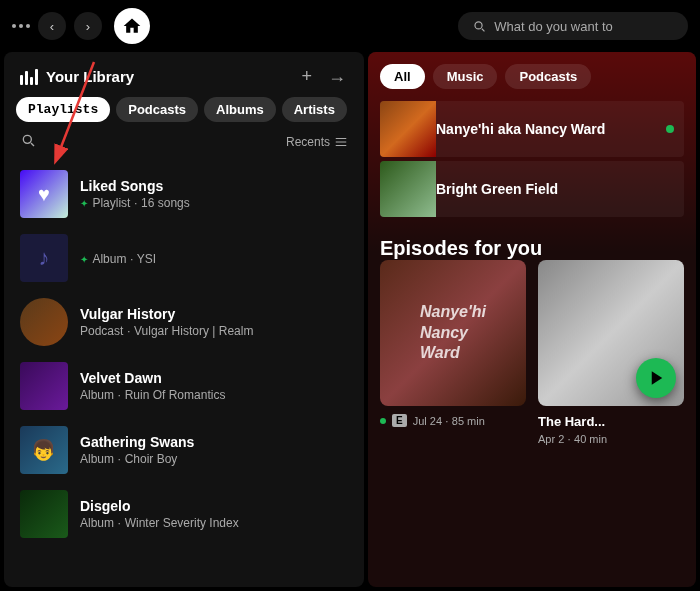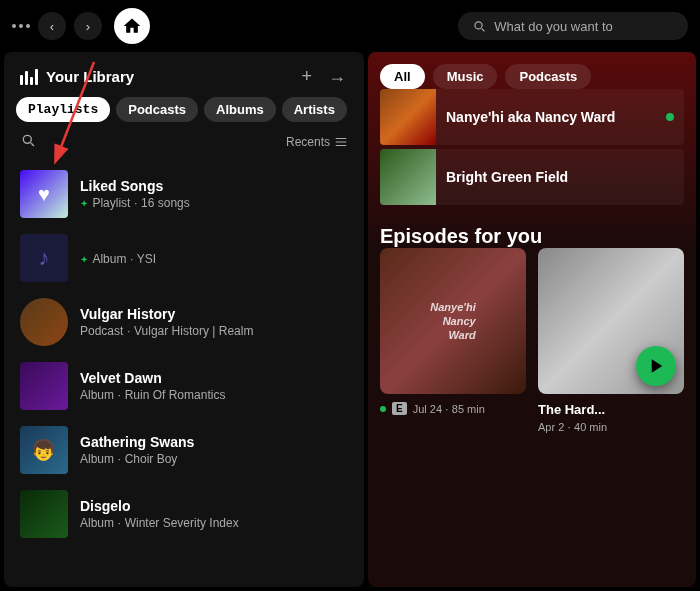--- a/index.html
+++ b/index.html
@@ -165,34 +165,34 @@
       height: 200px;
       background: linear-gradient(180deg, #5a0a0a 0%, #1a0a0a 100%);
       z-index: 0;
     }
 
     .right-content {
       position: relative; z-index: 1; padding: 12px;
     }
 
     .content-tabs {
-      display: flex; gap: 8px; 
+      display: flex; gap: 8px; margin-bottom: 12px;
     }
     .content-tab {
       padding: 5px 14px; border-radius: 20px;
       font-size: 13px; font-weight: 600; cursor: pointer;
       background: rgba(255,255,255,0.1); color: #fff; border: none;
     }
     .content-tab.active { background: #fff; color: #000; }
 
     .recent-items {
       display: flex; flex-direction: column; gap: 4px; margin-bottom: 20px;
     }
     .recent-item {
-      display: flex; align-items: center; gap: 10px;
+      display: flex; align-items: center; 
       background: rgba(255,255,255,0.05);
       border-radius: 4px; cursor: pointer; overflow: hidden;
     }
     .recent-thumb {
       width: 56px; height: 56px; flex-shrink: 0;
     }
     .recent-title {
       font-size: 14px; font-weight: 600;
       white-space: nowrap; overflow: hidden; text-overflow: ellipsis;
     }
@@ -271,22 +271,22 @@
       background: linear-gradient(135deg, #0a2a0a, #1a5a1a);
       width: 100%; height: 100%;
     }
     .ep1-thumb {
       background: linear-gradient(135deg, #5a2a1a, #8B4040, #3a1a0a);
       width: 100%; height: 100%;
       display: flex; align-items: center; justify-content: center;
       position: relative; overflow: hidden;
     }
     .ep1-text {
-      font-size: 11px; color: rgba(255,255,255,0.8);
-      text-align: right; font-style: italic; font-weight: 700;
+      font-size: 16px; color: rgba(255,255,255,0.8);
+      text-align: left; font-style: italic; font-weight: 700;
       line-height: 1.3; z-index: 1;
     }
     .ep2-thumb {
       background: linear-gradient(135deg, #888 0%, #ccc 50%, #999 100%);
       width: 100%; height: 100%;
     }
 
     
     .red-arrow {
       position: absolute;

